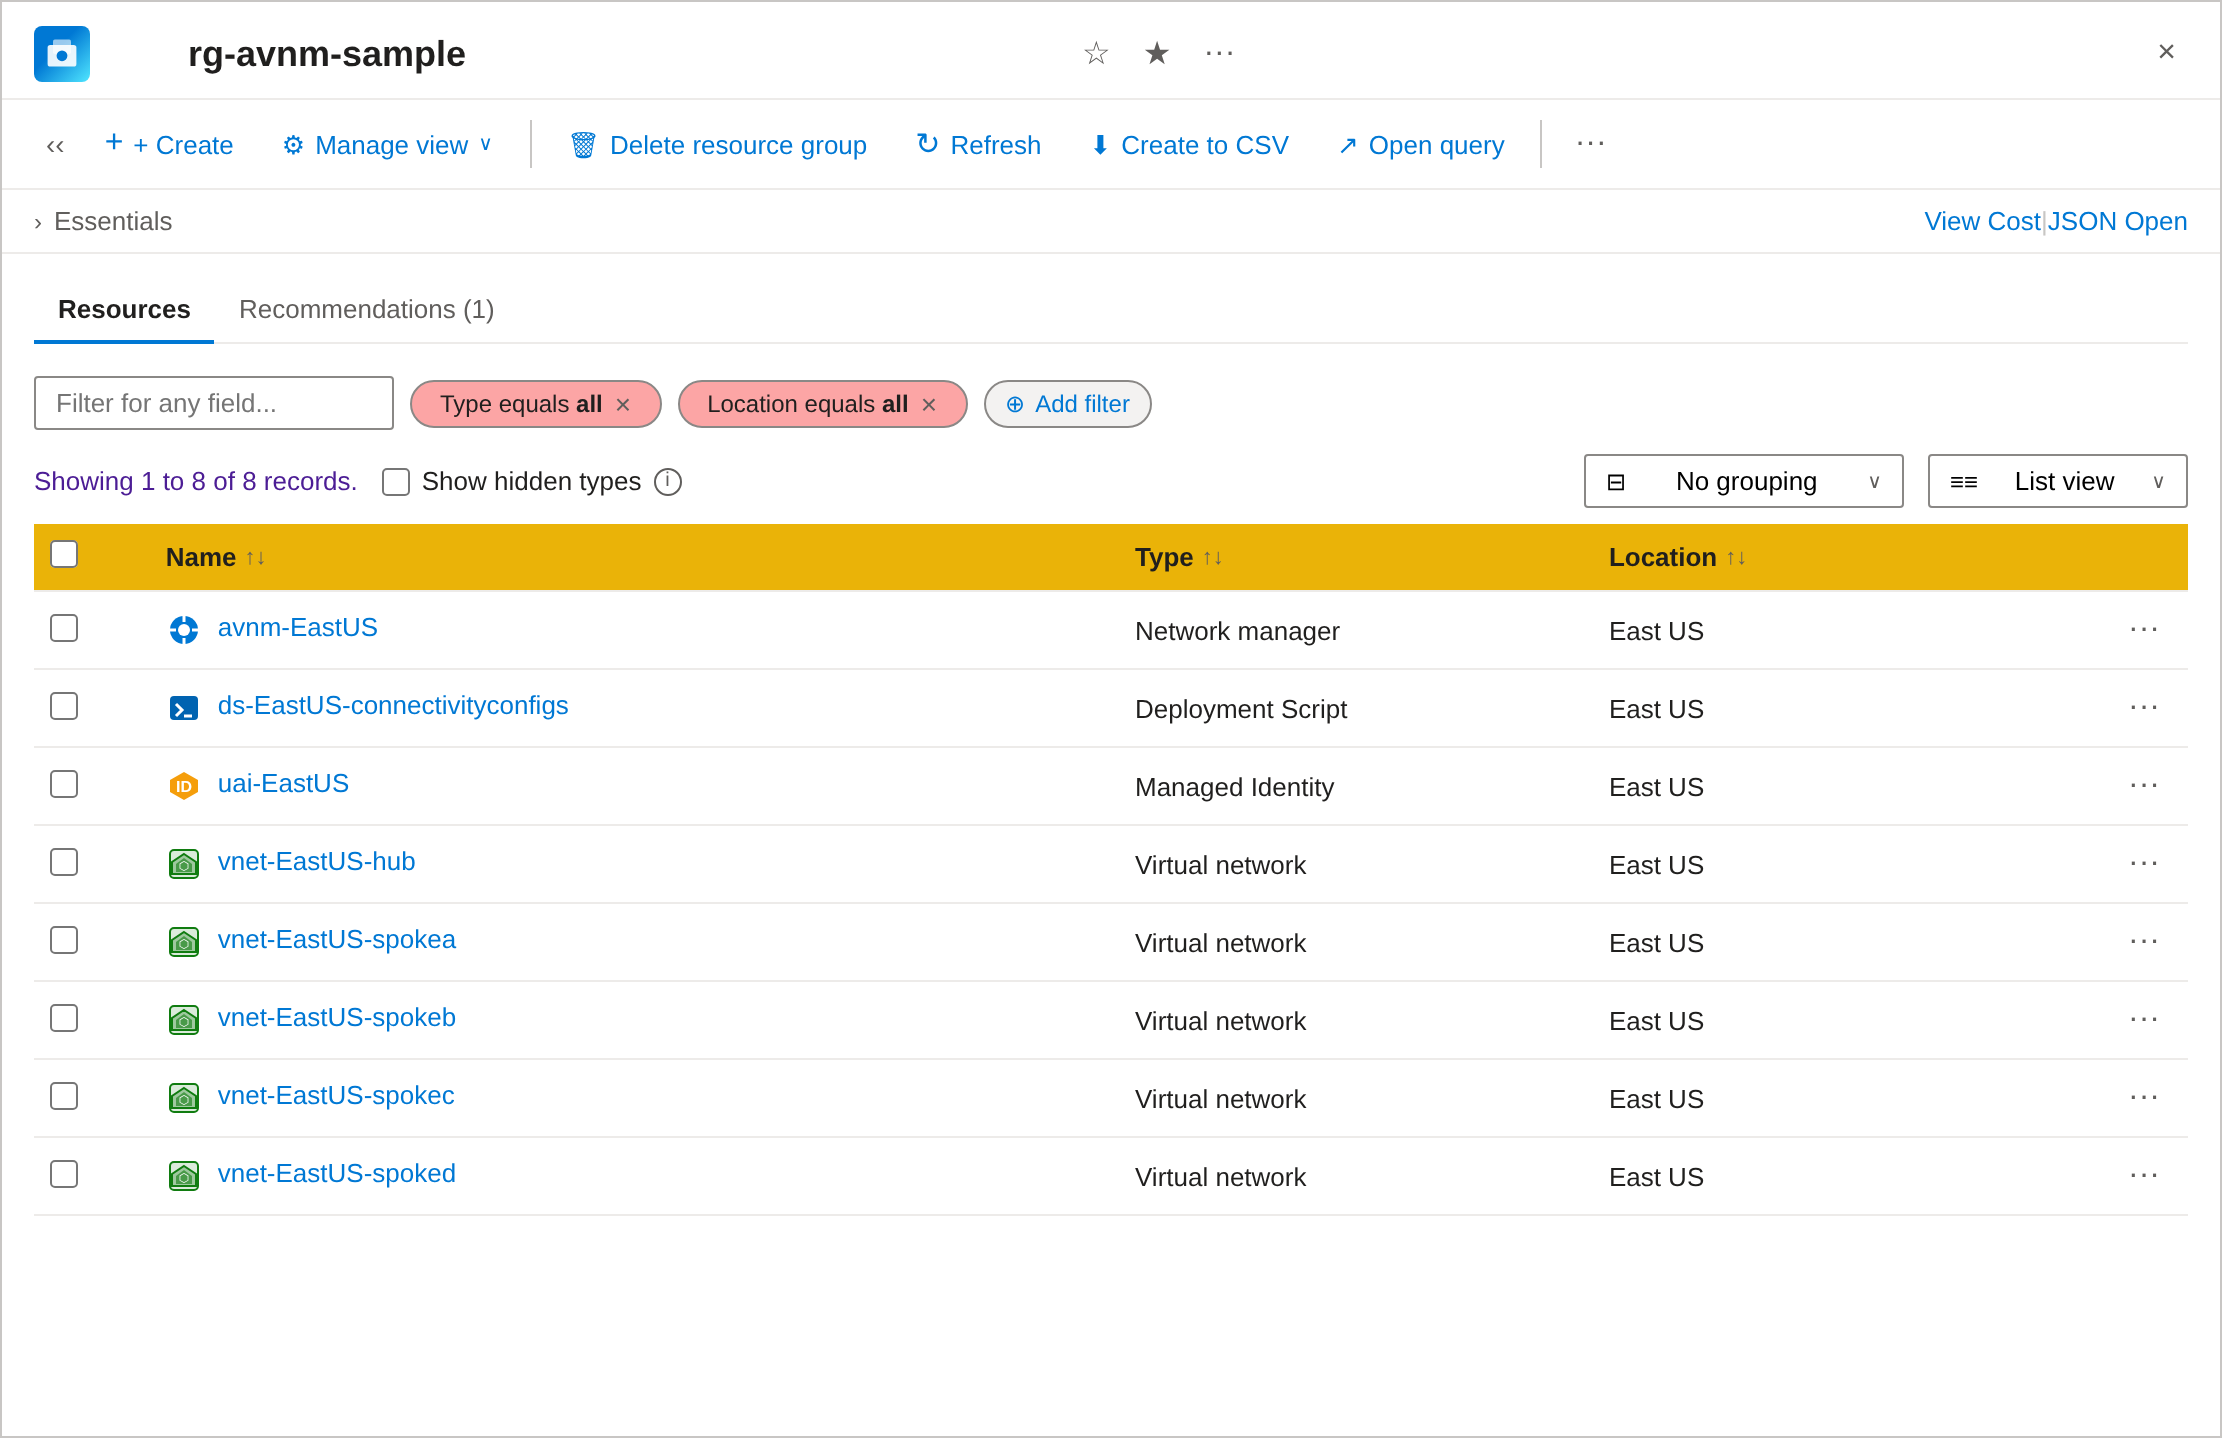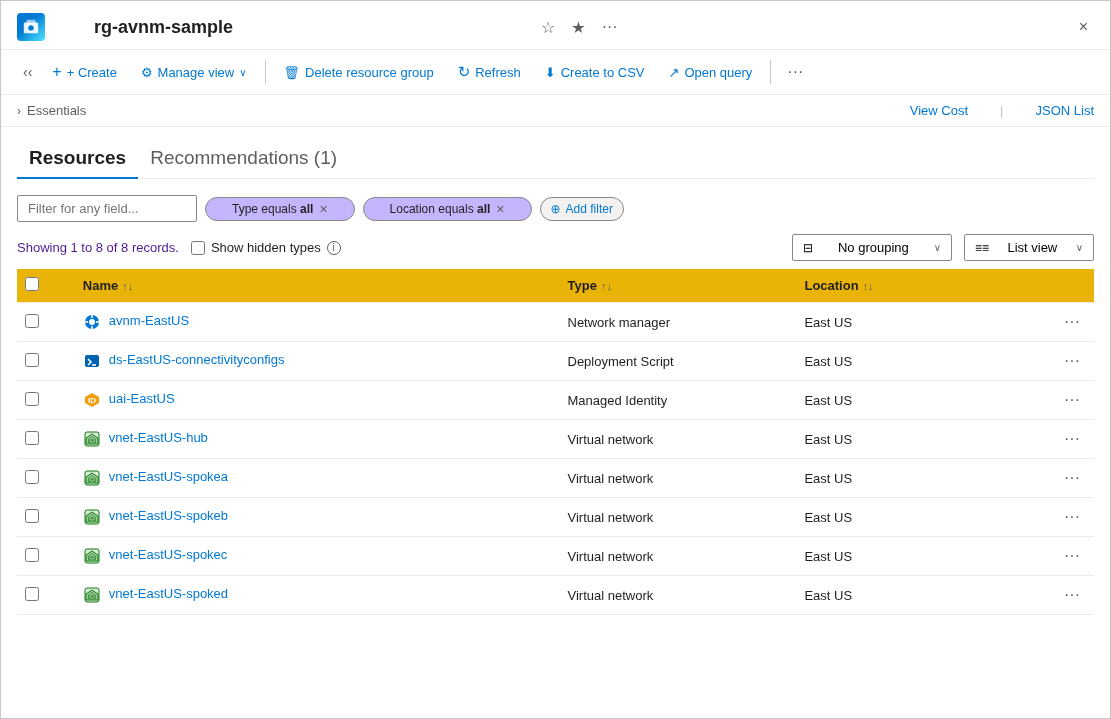--- a/index.html
+++ b/index.html
@@ -20,35 +20,35 @@
 
     
     .toolbar { display: flex; align-items: center; padding: 8px 16px; gap: 4px; border-bottom: 1px solid #edebe9; }
     .toolbar-btn { display: flex; align-items: center; gap: 5px; padding: 5px 10px; background: none; border: none; cursor: pointer; color: #0078d4; font-size: 13px; border-radius: 2px; white-space: nowrap; }
     .toolbar-separator { width: 1px; height: 24px; background: #c8c6c4; margin: 0 4px; }
     .toolbar-more { background: none; border: none; cursor: pointer; color: #605e5c; font-size: 16px; padding: 4px 8px; }
 
     
     .essentials { padding: 8px 16px; border-bottom: 1px solid #edebe9; display: flex; align-items: center; justify-content: space-between; }
     .essentials-left { display: flex; align-items: center; gap: 6px; cursor: pointer; color: #605e5c; font-size: 13px; }
-    .essentials-right { display: flex; gap: 32px; }
+    .essentials-right { display: flex; gap: 0; }
     .essentials-link { color: #0078d4; font-size: 13px; cursor: pointer; text-decoration: none; }
 
     
     .content { flex: 1; padding: 12px 16px; overflow: auto; }
     
     
     .tabs { display: flex; gap: 0; margin-bottom: 16px; border-bottom: 1px solid #edebe9; }
-    .tab { padding: 8px 12px; cursor: pointer; font-size: 19px; color: #605e5c; border-bottom: 2px solid transparent; margin-bottom: -1px; }
+    .tab { padding: 8px 12px; cursor: pointer; font-size: 13px; color: #605e5c; border-bottom: 2px solid transparent; margin-bottom: -1px; }
     .tab.active { color: #201f1e; border-bottom: 2px solid #0078d4; font-weight: 600; }
 
     
     .filters-row { display: flex; align-items: center; gap: 8px; margin-bottom: 12px; flex-wrap: wrap; }
     .filter-input { border: 1px solid #8a8886; border-radius: 2px; padding: 5px 10px; font-size: 13px; color: #605e5c; width: 180px; }
-    .filter-tag { display: flex; align-items: center; gap: 6px; padding: 4px 26px; background: #c4b5fd; border: 1px solid #8a8886; border-radius: 12px; font-size: 12px; cursor: pointer; }
+    .filter-tag { display: flex; align-items: center; gap: 6px; padding: 4px 14px; background: #fca5a5; border: 1px solid #8a8886; border-radius: 12px; font-size: 12px; cursor: pointer; }
     .filter-tag .close { color: #605e5c; cursor: pointer; font-size: 14px; line-height: 1; }
     .add-filter-btn { display: flex; align-items: center; gap: 5px; padding: 4px 10px; background: #f3f2f1; border: 1px solid #8a8886; border-radius: 12px; font-size: 12px; color: #0078d4; cursor: pointer; }
 
     
     .records-row { display: flex; align-items: center; gap: 12px; margin-bottom: 8px; }
     .records-text { font-size: 13px; color: #4c1d95; }
     .show-hidden { display: flex; align-items: center; gap: 6px; font-size: 13px; color: #201f1e; }
     .show-hidden input[type="checkbox"] { width: 14px; height: 14px; cursor: pointer; }
     .info-icon { width: 14px; height: 14px; border-radius: 50%; border: 1px solid #605e5c; display: inline-flex; align-items: center; justify-content: center; font-size: 10px; color: #605e5c; cursor: pointer; }
     .spacer { flex: 1; }
@@ -158,21 +158,21 @@
   </div>
 
   <div class="essentials">
     <div class="essentials-left">
       <span style="font-size:12px;">›</span>
       <span>Essentials</span>
     </div>
     <div class="essentials-right">
       <a class="essentials-link">View Cost</a>
       <span style="color:#c8c6c4;">|</span>
-      <a class="essentials-link">JSON List</a>
+      <a class="essentials-link">JSON Open</a>
     </div>
   </div>
 
   <div class="content">
 
     <div class="tabs">
       <div class="tab active">
         <span>Resources</span>
       </div>
       <div class="tab">

